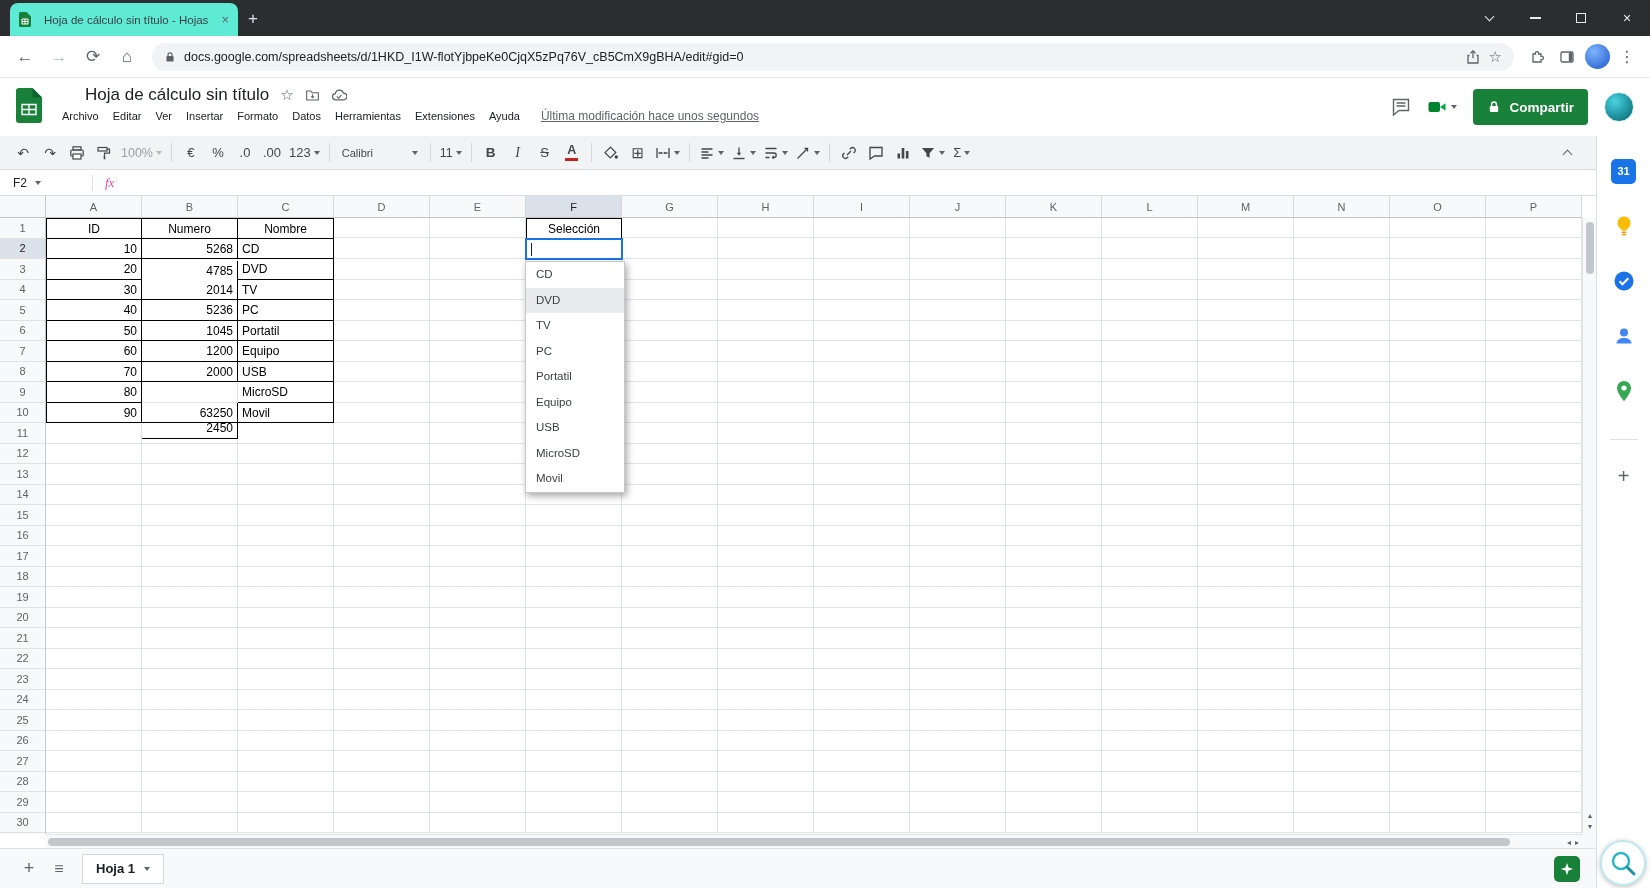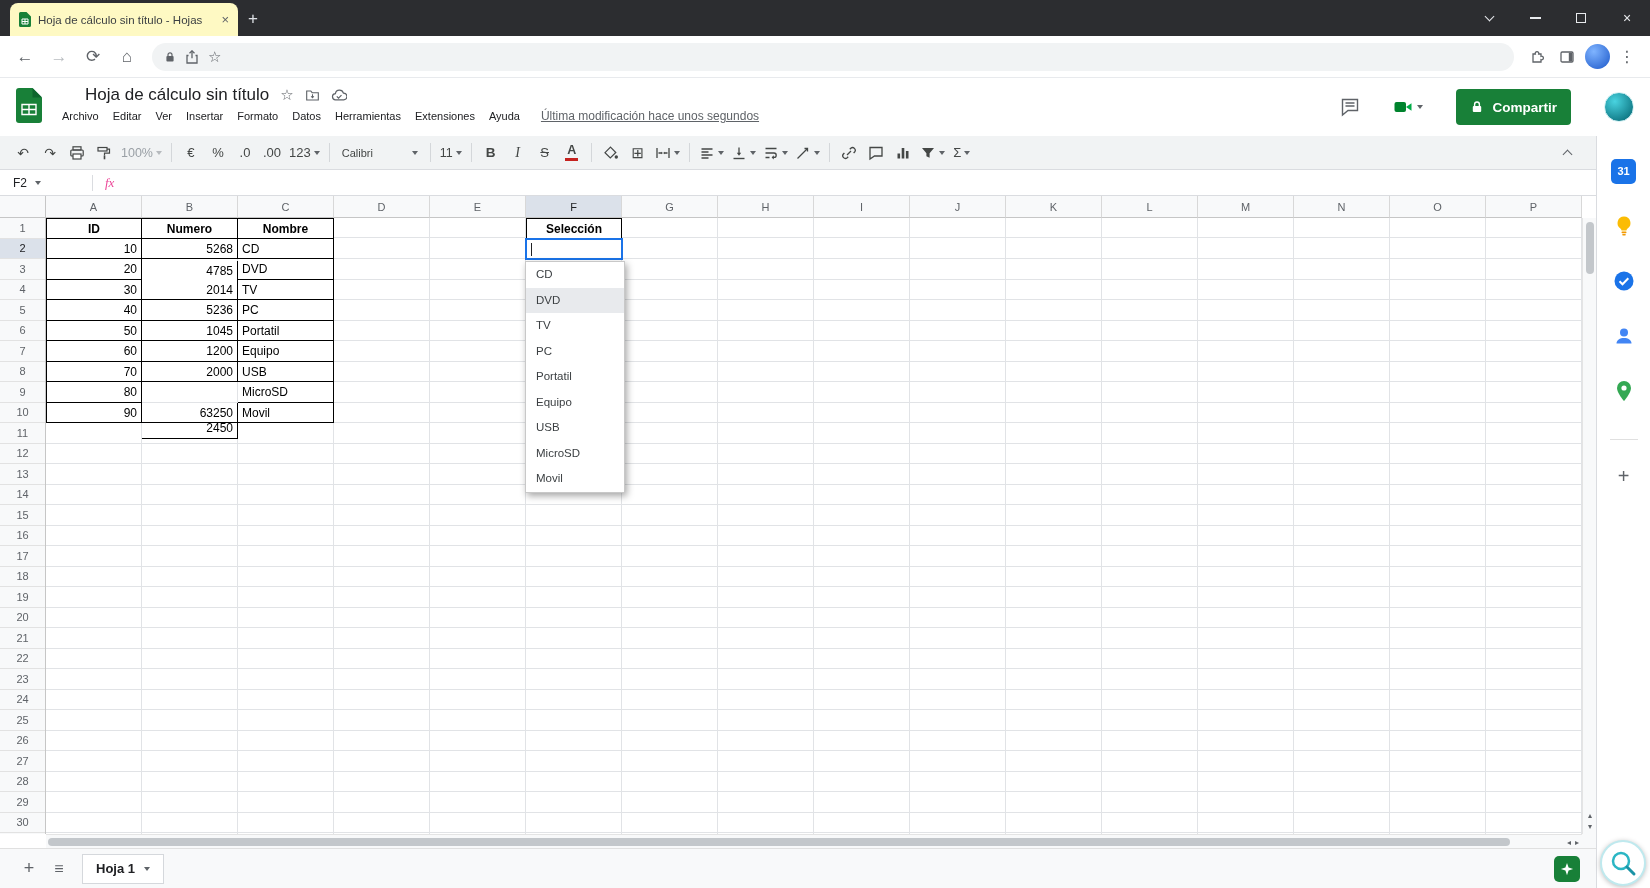--- a/index.html
+++ b/index.html
@@ -2,21 +2,21 @@
 <html><head>
 <meta charset="utf-8">
 <style>
   * { margin:0; padding:0; box-sizing:border-box; }
   html,body { width:1650px; height:888px; }
   body { font-family:"Liberation Sans","DejaVu Sans",sans-serif; background:#fff; overflow:hidden; }
   .window { position:relative; width:1650px; height:888px; background:#fff; overflow:hidden; }
 
   
   .titlebar { height:36px; background:#2c2d30; display:flex; align-items:flex-end; position:relative; }
-  .tab { width:228px; height:33px; background:#fef9c3; border-radius:8px 8px 0 0; margin-left:10px; display:flex; align-items:center; padding:0 9px; gap:7px; }
+  .tab { width:228px; height:33px; background:#5eead4; border-radius:8px 8px 0 0; margin-left:10px; display:flex; align-items:center; padding:0 9px; gap:7px;text-align:center; }
   .tab-title { flex:1; font-size:11.5px; color:#3c4043; white-space:nowrap; overflow:hidden; text-overflow:ellipsis; }
   .tab-close { font-size:13px; color:#5f6368; line-height:1; }
   .new-tab { color:#dee1e6; font-size:17px; margin:0 0 7px 10px; }
   .win-controls { position:absolute; right:0; top:0; height:36px; display:flex; align-items:center; }
   .win-btn { width:46px; height:36px; display:flex; align-items:center; justify-content:center; color:#e8eaed; font-size:14px; }
   .chev { display:inline-block; width:7px; height:7px; border-right:1.6px solid #e8eaed; border-bottom:1.6px solid #e8eaed; transform:rotate(45deg); margin-top:-3px; }
   .chev.gray { border-color:#5f6368; }
   .chev.up { transform:rotate(-135deg); margin-top:4px; }
   .max-box { width:10px; height:10px; border:1.2px solid #e8eaed; }
   .min-bar { width:11px; height:1.4px; background:#e8eaed; }
@@ -35,21 +35,21 @@
   .app-header { height:58px; background:#fff; position:relative; display:flex; padding-left:16px; }
   .logo-wrap { padding-top:10px; }
   .title-block { margin-left:13px; padding-top:7px; }
   .title-row { display:flex; align-items:center; gap:11px; }
   .doc-title { font-size:17px; color:#202124;margin-left:30px; }
   .hdr-ic { color:#5f6368; font-size:15px; display:flex; align-items:center; }
   .menu-row { display:flex; align-items:center; margin-top:3px; }
   .menu-items { display:flex; }
   .menu-item { font-size:11px; color:#202124; padding:2px 7px; border-radius:4px; }
   .last-mod { font-size:12px; color:#5f6368; text-decoration:underline; margin-left:14px; white-space:nowrap; }
-  .header-right { position:absolute; right:16px; top:11px; display:flex; align-items:center; gap:33px; }
+  .header-right { position:absolute; right:16px; top:11px; display:flex; align-items:center; gap:16px; }
   .meet-wrap { display:flex; align-items:center; gap:4px; }
   .share-btn { height:36px; background:#188038; color:#fff; border-radius:4px; display:flex; align-items:center; gap:8px; padding:0 14px; font-size:13.5px; font-weight:bold; }
   .avatar-lg { width:30px; height:30px; border-radius:50%; background:radial-gradient(circle at 35% 30%, #49d3e0, #00606c); border:1.5px solid #d5f2f5; }
 
   
   .body-row { display:flex; height:752px; }
   .content { width:1596px; display:flex; flex-direction:column; }
   .toolbar { height:34px; background:#f1f3f4; border-bottom:1px solid #dadce0; display:flex; align-items:center; padding:0 10px; gap:1px; color:#444746; }
   .tbtn { min-width:26px; height:26px; display:flex; align-items:center; justify-content:center; gap:3px; font-size:14px; border-radius:4px; padding:0 3px; }
   .tbtn .lbl { font-size:13px; }
@@ -85,21 +85,21 @@
   .grid-body { position:relative; height:616px; background:#fff; }
   .row-headers { position:absolute; left:0; top:0; width:46px; height:616px; background:#f8f9fa; border-right:1px solid #c6c6c6; }
   .row-h { height:20.5px; border-bottom:1px solid #e2e2e2; display:flex; align-items:center; justify-content:center; font-size:11px; color:#5f6368; }
   .row-h.active { background:#dbe1ea; color:#202124; }
   .cells-layer { position:absolute; left:46px; top:0; width:1537px; height:616px;
     background-image:
       repeating-linear-gradient(to right, transparent 0 95px, #e1e3e6 95px 96px),
       repeating-linear-gradient(to bottom, transparent 0 19.5px, #e1e3e6 19.5px 20.5px);
   }
   .cell { position:absolute; width:96px; height:20.5px; background:#fff; font-size:12px; line-height:20px; color:#000; padding:0 4px; white-space:nowrap; overflow:hidden; }
-  .cell.bold { font-weight:bold; }
+  .cell.bold { font-weight:normal; }
   .selection { position:absolute; border:2px solid #1a73e8; background:#fff; z-index:5; }
   .caret-line { position:absolute; left:4px; top:3px; width:1px; height:13px; background:#202124; }
   .dropdown { position:absolute; width:100px; background:#fff; border:1px solid #c8c8c8; box-shadow:2px 3px 7px rgba(0,0,0,.35); z-index:6; }
   .dd-item { height:25.5px; line-height:25.5px; padding-left:10px; font-size:11.5px; color:#3c4043; }
   .dd-item.hl { background:#e8eaed; }
   .vscroll { position:absolute; left:1582px; top:0; width:14px; height:616px; background:#f8f9fa; border-left:1px solid #e4e4e4; }
   .vthumb { position:absolute; left:2.5px; top:4px; width:8px; height:52px; background:#c3c7cb; border-radius:4px; }
   .varrows { position:absolute; bottom:2px; left:0; width:14px; display:flex; flex-direction:column; align-items:center; font-size:8px; color:#5f6368; line-height:11px; }
   .hscroll { position:relative; height:14px; background:#fff; }
   .htrack { position:absolute; left:46px; width:1536px; height:14px; background:#f8f9fa; border-top:1px solid #e4e4e4; }
@@ -161,20 +161,21 @@
     <div class="nav-ic disabled">→</div>
     <div class="nav-ic">⟳</div>
     <div class="nav-ic">⌂</div>
     <div class="omnibox">
       <span class="omni-ic">
         <svg width="12" height="12" viewBox="0 0 12 12">
             <rect x="2.4" y="5" width="7.2" height="5.4" rx="1" fill="#5f6368"></rect>
             <path d="M4 5V3.8a2 2 0 0 1 4 0V5" fill="none" stroke="#5f6368" stroke-width="1.2"></path>
           </svg>
       </span>
+      <span class="url-text">docs.google.com/spreadsheets/d/1HKD_I1W-flotYjbpeKe0CjqX5zPq76V_cB5CmX9gBHA/edit#gid=0</span>
       <span class="omni-ic">
         <svg width="16" height="16" viewBox="0 0 16 16">
             <path d="M8 1.8v7.4" stroke="#5f6368" stroke-width="1.3" fill="none"></path>
             <path d="M5.5 4.2 8 1.8l2.5 2.4" fill="none" stroke="#5f6368" stroke-width="1.3"></path>
             <path d="M4.5 6.5H3v7.5h10V6.5h-1.5" fill="none" stroke="#5f6368" stroke-width="1.3"></path>
           </svg>
       </span>
       <span class="omni-ic" style="font-size:15px;">☆</span>
     </div>
     <div class="chrome-ic">

